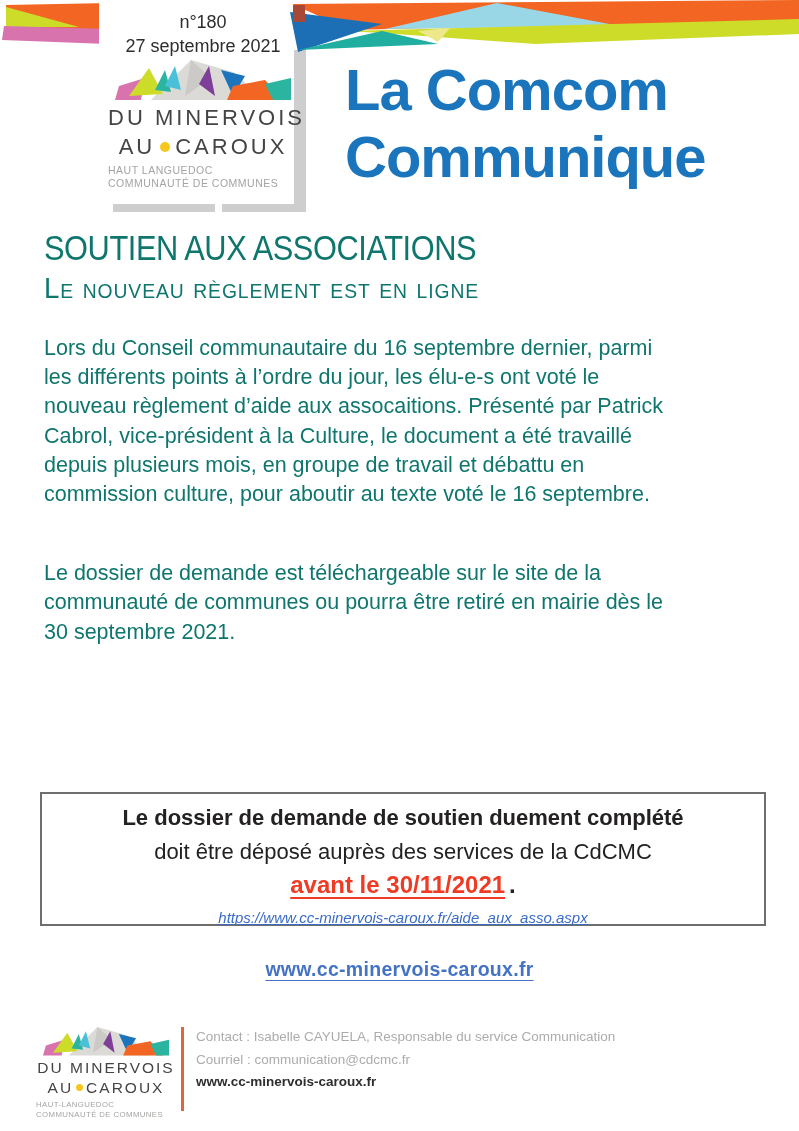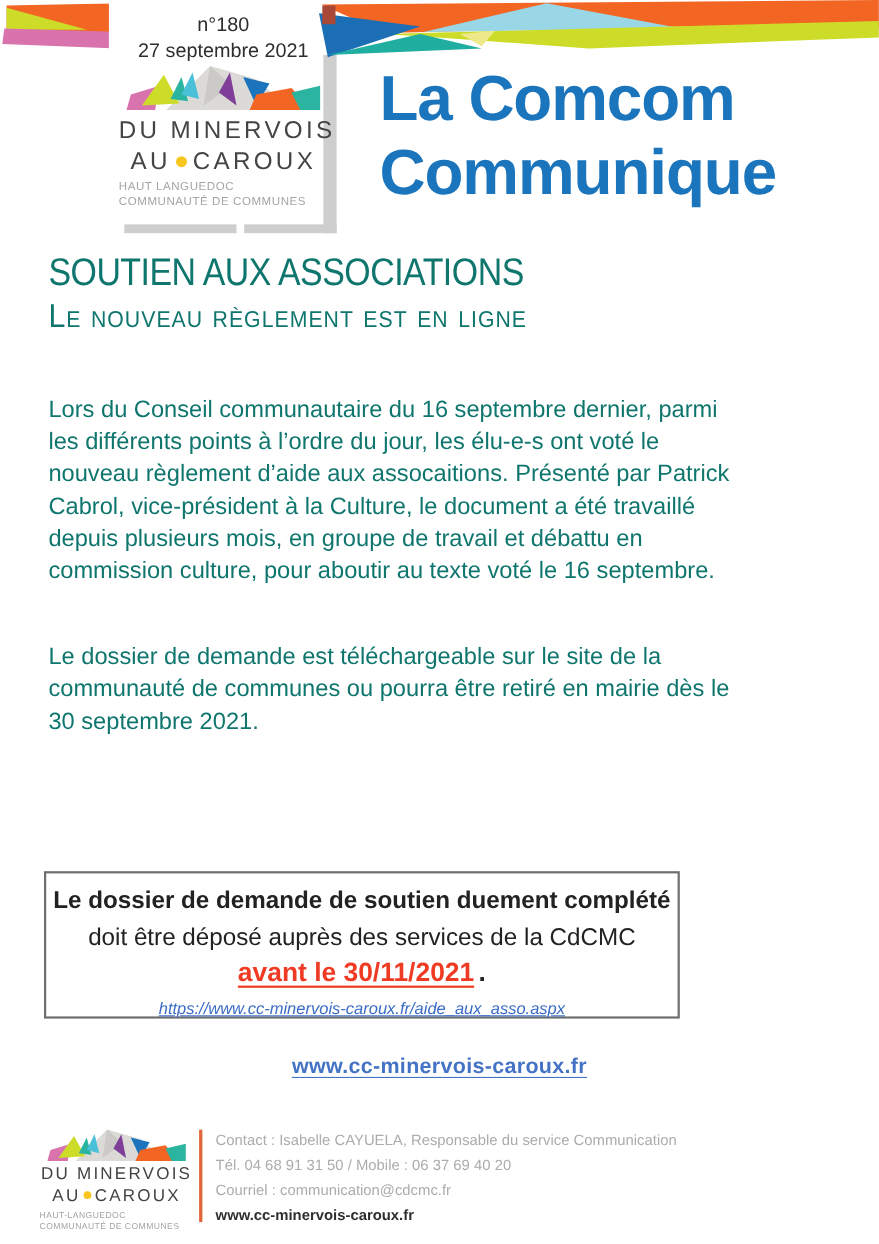--- a/index.html
+++ b/index.html
@@ -49,27 +49,27 @@
                     font-size: 58px; font-weight: 700; line-height: 67px; letter-spacing: -1px; }
 
   
   .article { position: absolute; left: 44px; top: 228px; width: 722px; color: #0f766e; }
   .article h1 { font-size: 35px; font-weight: 400; line-height: 40px; letter-spacing: -0.5px;
                 transform: scaleX(0.88); transform-origin: left center; white-space: nowrap; }
   .article h2 { font-size: 30px; font-weight: 400; line-height: 36px; font-variant: small-caps;
                 letter-spacing: 1px; transform: scaleX(0.92); transform-origin: left center;
                 white-space: nowrap; margin-top: 2px; }
   .article p { font-size: 21.5px; line-height: 29.2px; white-space: pre-line; }
-  .p1 { margin-top: 52px; }
+  .p1 { margin-top: 28px; }
   .p2 { margin-top: 50px; }
   .p3 { margin-top: 3px; }
   .p3 .emph { font-weight: 700; text-decoration: underline; text-underline-offset: 3px; text-decoration-thickness: 2px; }
 
   
-  .notice-box { position: absolute; left: 40px; top: 792px; width: 578px; height: 134px;
+  .notice-box { position: absolute; left: 40px; top: 792px; width: 726px; height: 134px;
                 border: 2px solid #6E6E6E; text-align: center; padding-top: 7px; }
   .notice-line1 { font-size: 22px; font-weight: 700; line-height: 33px; color: #232122; }
   .notice-line2 { font-size: 22px; line-height: 33px; color: #232122; margin-top: 1px; }
   .notice-deadline-row { margin-top: 1px; line-height: 32px; }
   .notice-deadline { color: #EF3B24; font-size: 24px; font-weight: 700; text-decoration: underline;
                      text-underline-offset: 4px; text-decoration-thickness: 2px; margin-top: 32px; }
   .notice-deadline-suffix { color: #232122; font-size: 24px; font-weight: 700; margin-left: 4px; }
   .notice-link { display: inline-block; margin-top: 5px; font-size: 15px; font-style: italic;
                  color: #3A6CC6; text-decoration: underline; }
 
@@ -183,18 +183,17 @@
     <div class="logo-name"><span>AU</span><span class="dot"></span><span>CAROUX</span></div>
     <div class="logo-tagline">
       <div>HAUT-LANGUEDOC</div>
       <div>COMMUNAUTÉ DE COMMUNES</div>
     </div>
   </div>
 
   <div class="footer-divider"></div>
   <div class="footer-contact">
     <div>Contact : Isabelle CAYUELA, Responsable du service Communication</div>
-    <div>Tél. 04 68 91 31 50 / Mobile : 06 37 69 40 20</div>
     <div>Courriel : communication@cdcmc.fr</div>
     <div class="footer-website">www.cc-minervois-caroux.fr</div>
   </div>
 
 </div>
 
 </body></html>

